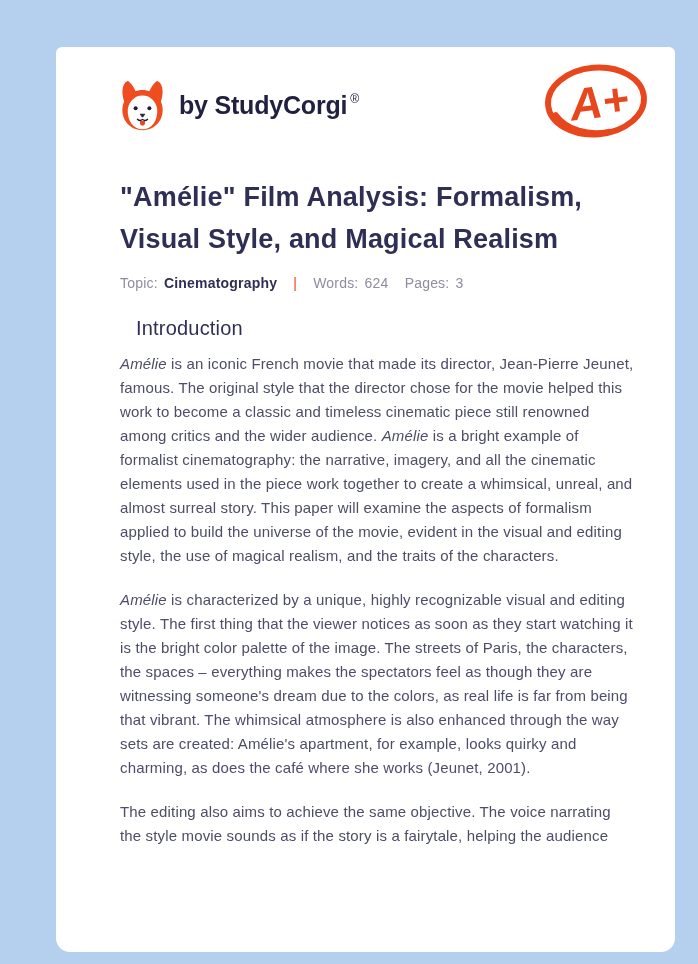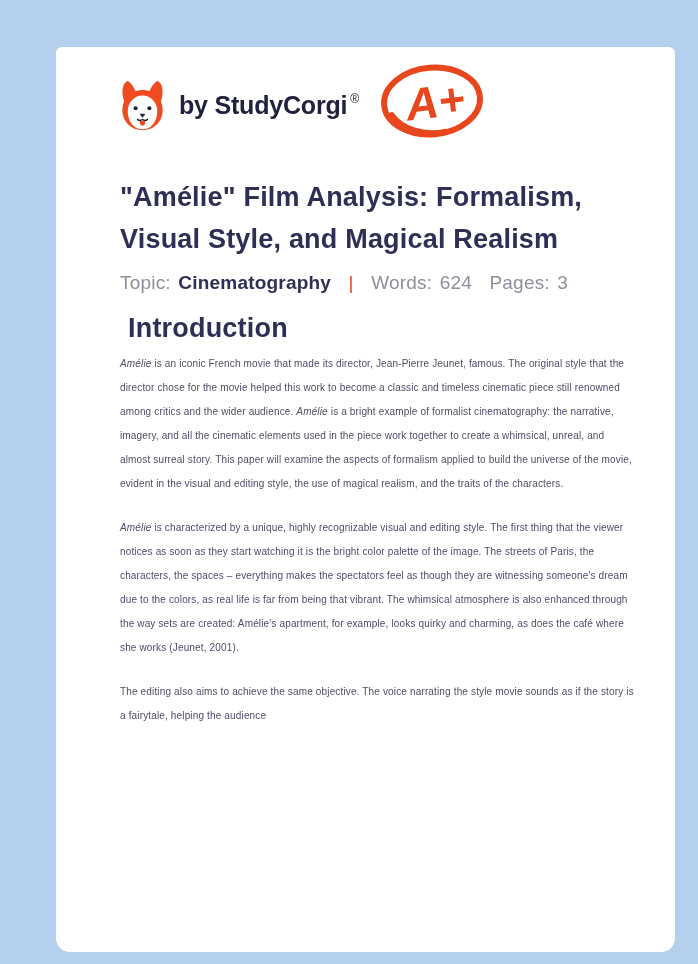--- a/index.html
+++ b/index.html
@@ -11,51 +11,51 @@
   body{
     width:698px;height:964px;background:var(--bg);
     font-family:"Liberation Sans","DejaVu Sans",sans-serif;
   }
   .page{position:relative;width:698px;height:964px;overflow:hidden;}
   .card{
     position:absolute;left:56px;top:47px;width:619px;height:905px;
     background:var(--card);border-radius:6px 6px 14px 14px;overflow:hidden;
   }
   .header{
-    display:flex;align-items:flex-start;
+    display:flex;justify-content:space-between;align-items:flex-start;
     padding:14px 26px 0 59px;height:95px;gap:20px;
   }
   .brand{display:flex;align-items:center;gap:9px;margin-top:17px;text-decoration:none;cursor:pointer;}
   .corgi svg{width:55px;height:55px;display:block;}
   .brand-text{
     font-size:25px;font-weight:700;color:var(--brand-navy);
     letter-spacing:-0.2px;white-space:nowrap;
   }
   .brand-text sup{font-size:12px;font-weight:400;margin-left:3px;position:relative;top:-2px;}
   .grade svg{width:106px;height:80px;display:block;}
   h1.title{
     margin:34px 64px 0;max-width:556px;
     font-size:27px;line-height:42px;font-weight:700;color:var(--navy);
     letter-spacing:0.2px;
   }
   .meta{
-    margin:14px 64px 0;font-size:19px;line-height:18px;color:var(--muted);
+    margin:14px 64px 0;font-size:14px;line-height:18px;color:var(--muted);
     letter-spacing:0.2px;
   }
   .meta .topic-value{color:var(--navy);font-weight:700;text-decoration:none;cursor:pointer;margin-left:2px;}
   .meta .sep{color:var(--accent);margin:0 12px;}
   .meta .num{margin-left:2px;}
   .meta .pages{margin-left:12px;}
   main{padding:0 64px;}
   main h2{
-    margin:24px 8px 12px;font-size:27px;line-height:24px;font-weight:700;
+    margin:24px 16px 12px;font-size:20px;line-height:24px;font-weight:400;
     color:var(--navy);letter-spacing:0.2px;
   }
   main p{
-    margin:0 0 20px;width:515px;font-size:10px;line-height:24px;
+    margin:0 0 20px;width:515px;font-size:15px;line-height:24px;
     color:var(--body-text);letter-spacing:0.15px;
   }
   main p em{font-style:italic;}
 </style>
 </head>
 <body>
 
 <div class="page">
   <div class="card">
 

